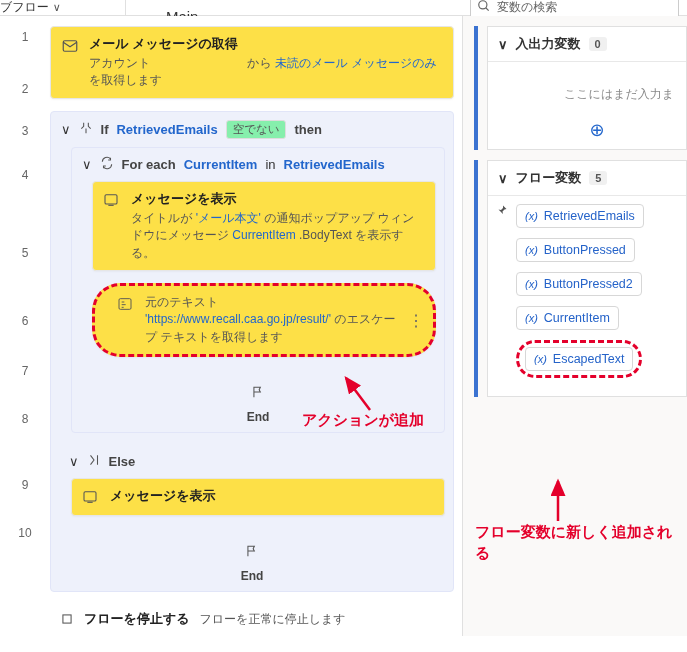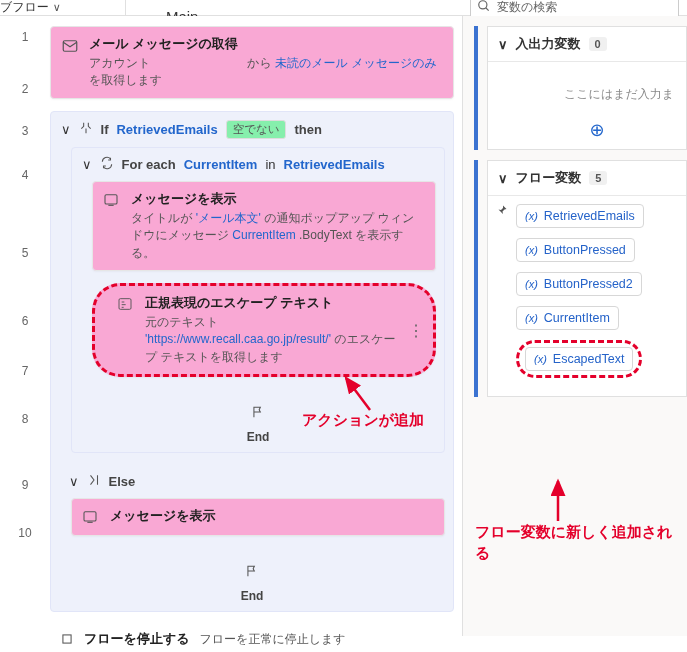--- a/index.html
+++ b/index.html
@@ -76,21 +76,21 @@
   text-align: center;
   color: #666;
   font-size: 12px;
 }
 .steps {
   flex: 1;
   padding: 10px 8px 10px 0;
   position: relative;
 }
 .step-card {
-  background: #f9a8d4;
+  background: #fde047;
   border: 1px solid #e6e6e6;
   border-radius: 4px;
   padding: 8px 10px 8px 38px;
   position: relative;
   margin-bottom: 12px;
   box-shadow: 0 1px 2px rgba(0,0,0,0.04);
 }
 .step-card .icon-slot {
   position: absolute;
   left: 10px;
@@ -356,21 +356,20 @@
                 </div>
               </div>
 
               <div class="step-card nested highlight" style="padding-left:50px;padding-right:30px">
                 <span class="icon-slot" style="left:22px">
                   <svg width="16" height="16" viewBox="0 0 24 24" fill="none" stroke="#555" stroke-width="1.4">
                       <rect x="3" y="4" width="18" height="16" rx="2"></rect>
                       <path d="M7 9h4M7 13h6M7 17h3"></path>
                     </svg>
                 </span>
-                <div class="step-title">正規表現のエスケープ テキスト</div>
                 <div class="step-body">
                   <span>元のテキスト</span>
                   <span class="link">'https://www.recall.caa.go.jp/result/'</span>
                   <span>のエスケープ テキストを取得します</span>
                 </div>
                 <span class="more-dots">⋮</span>
               </div>
 
             </div>
             <div class="block-end">

